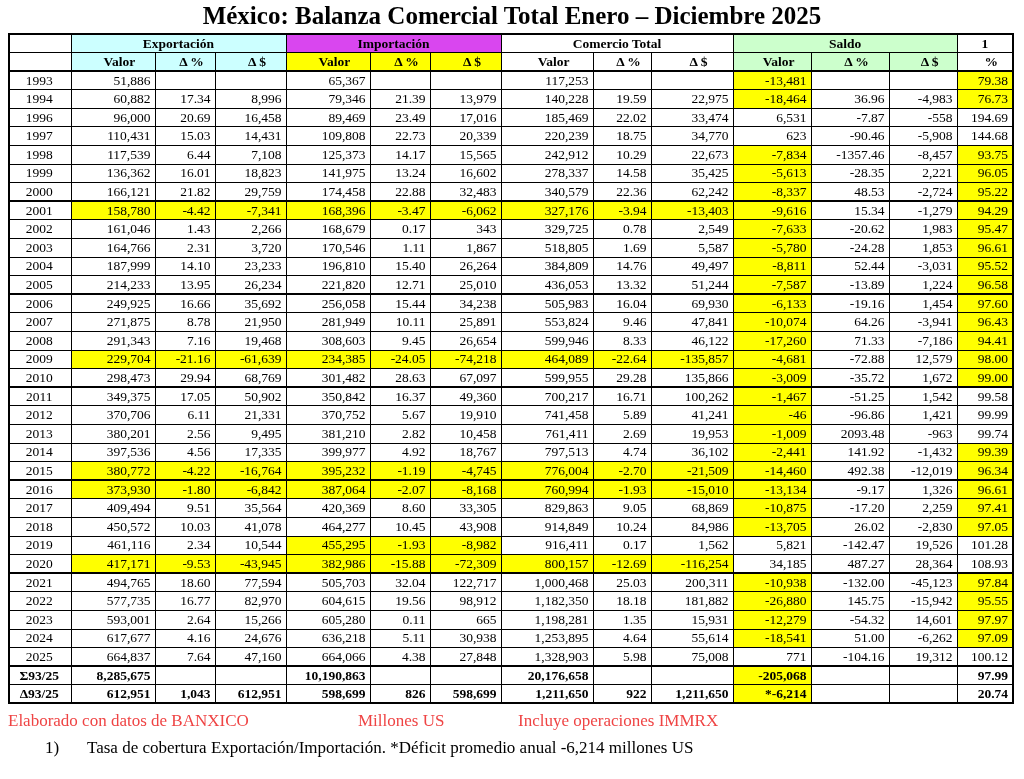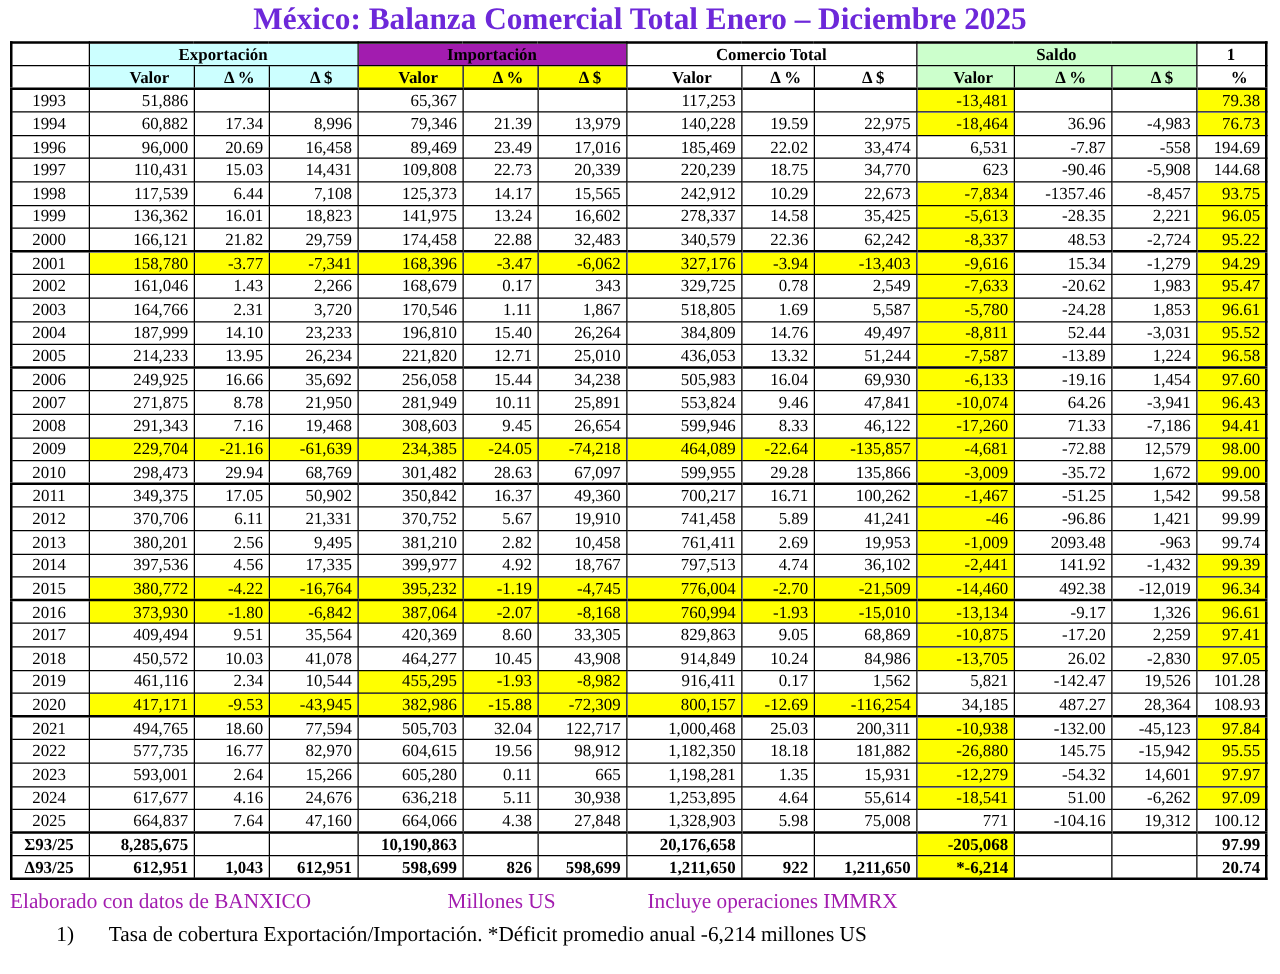--- a/index.html
+++ b/index.html
@@ -7,21 +7,21 @@
   body { padding: 0; }
 
   .page { width: 1024px; height: 779px; position: relative; }
 
   .title {
     text-align: center;
     font-size: 25px;
     font-weight: bold;
     padding-top: 2px;
     letter-spacing: 0px;
-    color: #6d28d9;
+    color: #000000;
   }
 
   table.bc {
     border-collapse: collapse;
     table-layout: fixed;
     width: 1004px;
     margin: 3px 8px 0 8px;
     border: 2px solid #000;
   }
   table.bc th, table.bc td {
@@ -44,21 +44,21 @@
   tr.boldrow td { font-weight: bold; }
 
   td.exp-val { color: #0070c0; }
   td.imp-val { color: #ff0000; margin-top: 26px; }
   td.hl { background: #ffff00; }
 
   .footer-line1 {
     display: flex;
     font-size: 17px;
     margin: 7px 8px 0 8px;
-    color: #a21caf;
+    color: #ef4444;
   }
   .footer-line1 .seg1 { width: 350px; }
   .footer-line1 .seg2 { width: 160px; }
   .footnote {
     display: flex;
     font-size: 17px;
     margin: 7px 8px 0 45px;
     color: #000;
   }
   .footnote .fn-num { width: 42px; }
@@ -84,21 +84,21 @@
         <col style="width:82px">
       <col style="width:78px">
         <col style="width:78px">
         <col style="width:68px">
       <col style="width:56px">
     </colgroup>
     <thead>
         <tr>
           <th></th>
           <th colspan="3" class="gl" style="background: rgb(204, 255, 255);">Exportación</th>
-          <th colspan="3" class="gl" style="background: #a21caf;">Importación</th>
+          <th colspan="3" class="gl" style="background: #d946ef;">Importación</th>
           <th colspan="3" class="gl" style="background: rgb(255, 255, 255);">Comercio Total</th>
           <th colspan="3" class="gl" style="background: rgb(204, 255, 204);">Saldo</th>
           <th colspan="1" class="gl" style="background: rgb(255, 255, 255);">1</th>
         </tr>
         <tr>
           <th></th>
           <th class="gl" style="background: rgb(204, 255, 255);">Valor</th>
           <th style="background: rgb(204, 255, 255);">Δ %</th>
           <th style="background: rgb(204, 255, 255);">Δ $</th>
           <th class="gl" style="background: rgb(255, 255, 0);">Valor</th>
@@ -222,21 +222,21 @@
           <td class="num">22.36</td>
           <td class="num">62,242</td>
           <td class="num gl hl">-8,337</td>
           <td class="num">48.53</td>
           <td class="num">-2,724</td>
           <td class="num gl hl">95.22</td>
         </tr>
         <tr>
           <td class="year">2001</td>
           <td class="num gl exp-val hl">158,780</td>
-          <td class="num hl">-3.77</td>
+          <td class="num hl">-4.42</td>
           <td class="num hl">-7,341</td>
           <td class="num gl imp-val hl">168,396</td>
           <td class="num hl">-3.47</td>
           <td class="num hl">-6,062</td>
           <td class="num gl hl">327,176</td>
           <td class="num hl">-3.94</td>
           <td class="num hl">-13,403</td>
           <td class="num gl hl">-9,616</td>
           <td class="num">15.34</td>
           <td class="num">-1,279</td>

